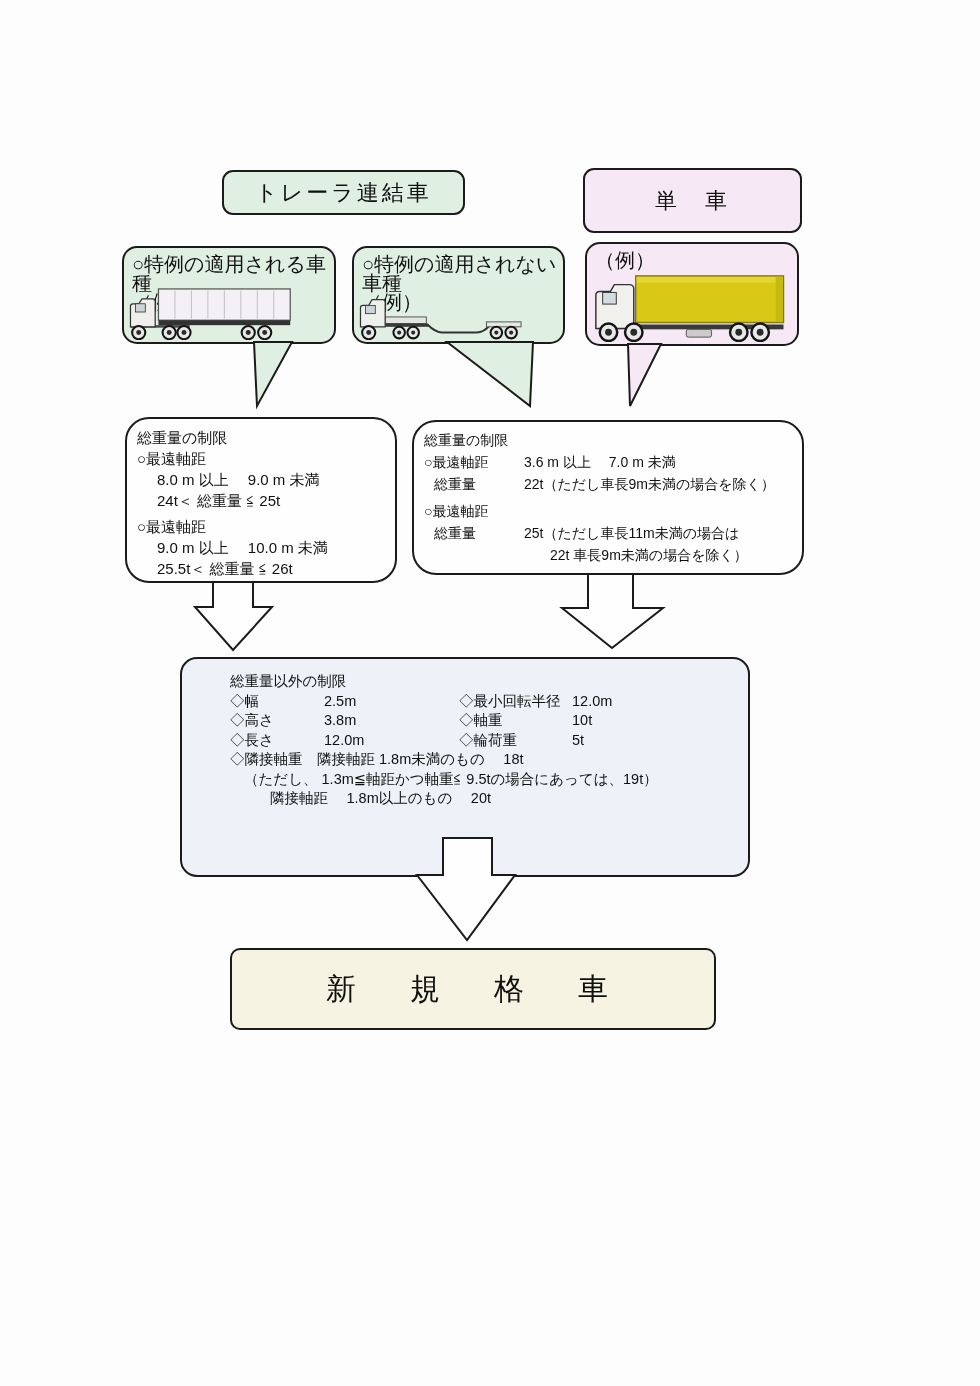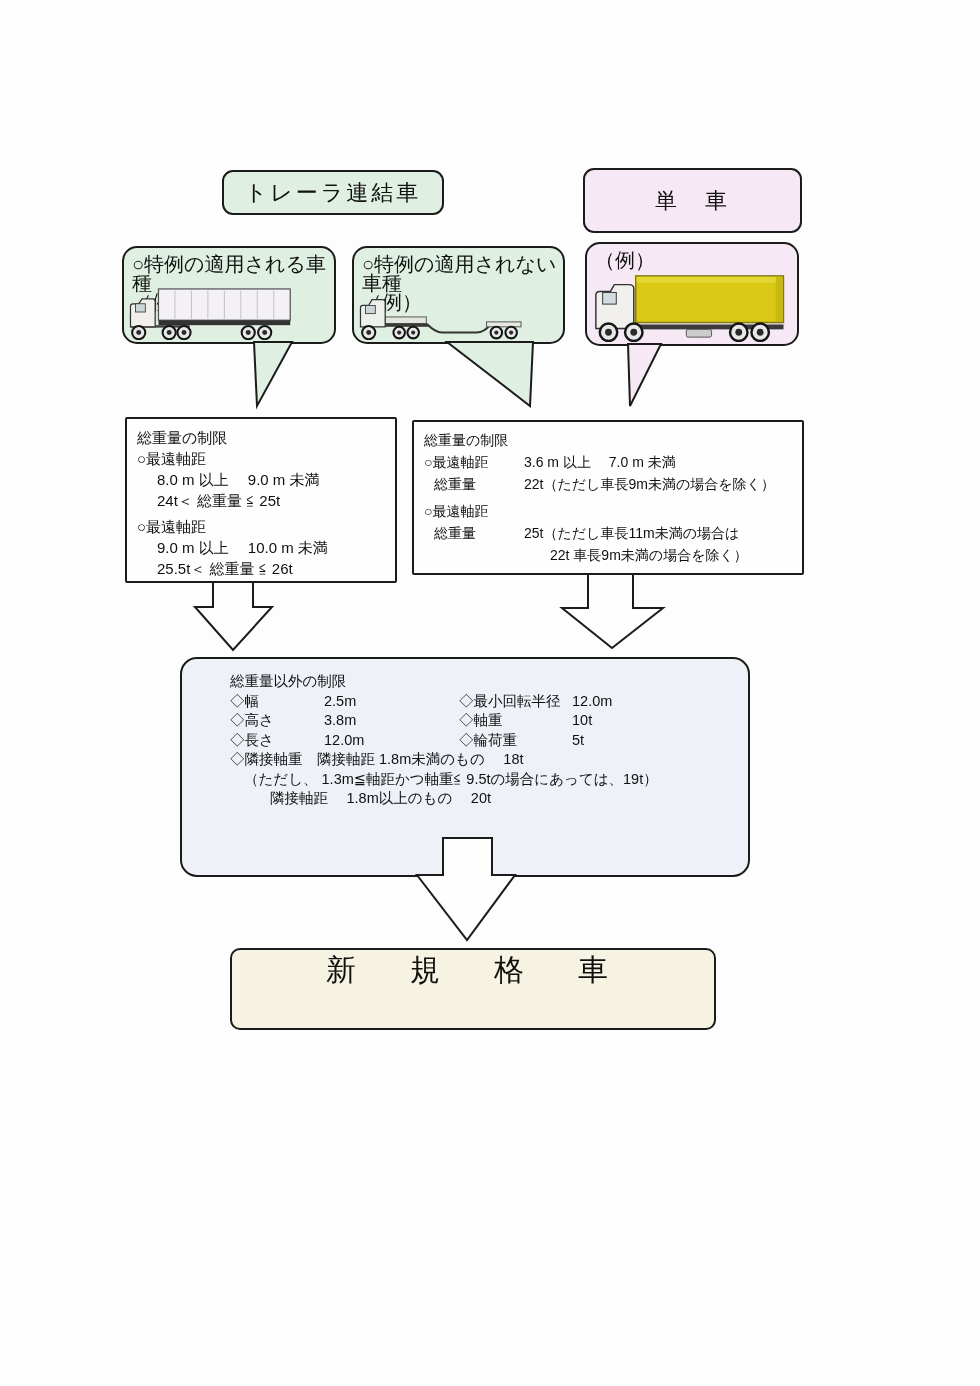--- a/index.html
+++ b/index.html
@@ -10,33 +10,33 @@
     color:#101010;
   }
   .box {
     position:absolute; box-sizing:border-box;
     border:2px solid #1b1b1b; border-radius:13px;
     background:#fff;
   }
   
   .hdr { display:flex; align-items:center; justify-content:center;
          font-size:22px; letter-spacing:3px; border-radius:11px; }
-  #hdr-trailer { left:222px; top:170px; width:222px; height:45px; background:#dff0e2; }
+  #hdr-trailer { left:222px; top:170px; width:243px; height:45px; background:#dff0e2; }
   #hdr-single  { left:583px; top:168px; width:219px; height:65px; background:#f6e9f5; }
 
   
   .vbox { border-radius:15px; font-size:20px; line-height:19px; padding:7px 6px 0 8px; }
   #vbox1 { left:122px; top:246px; width:214px; height:98px;  background:#dff0e2; }
   #vbox2 { left:352px; top:246px; width:213px; height:98px;  background:#dff0e2; }
   #vbox3 { left:585px; top:242px; width:214px; height:104px; background:#f6e9f5; }
   .truck { position:absolute; left:4px; right:4px; bottom:2px; height:56px; }
   #vbox3 .truck { height:70px; }
 
   
-  .wbox { background:#fefefe; border-radius:2px; }
+  .wbox { background:#fefefe; border-radius:24px; }
   #wbox-left  { left:125px; top:417px; width:272px; height:166px;
                 font-size:15px; line-height:21px; padding:8px 8px 0 10px; }
   #wbox-right { left:412px; top:420px; width:392px; height:155px;
                 font-size:14px; line-height:22px; padding:7px 6px 0 10px; }
   .indent1 { padding-left:20px; }
   .grp2 { margin-top:5px; }
   .wr-row { display:grid; grid-template-columns:100px 1fr; }
   .wr-sub { padding-left:10px; }
   .wr-cont { padding-left:26px; }
 
@@ -44,21 +44,21 @@
   #obox { left:180px; top:657px; width:570px; height:220px;
           background:#eef2f8; border-radius:17px;
           font-size:14.5px; line-height:19.5px; padding:13px 8px 0 48px; }
   .orow { display:grid; grid-template-columns:94px 135px 113px auto; }
   .adj2 { padding-left:14px; }
   .adj3 { padding-left:40px; }
 
   
   #fbox { left:230px; top:948px; width:486px; height:82px;
           background:#f6f3e2; border-radius:10px;
-          display:flex; justify-content:center;
+          display:flex; align-items:center; justify-content:center;
           font-size:30px; letter-spacing:12px; }
 
   
   #connectors { position:absolute; left:0; top:0; width:980px; height:1386px;
                 pointer-events:none; z-index:6; }
 </style>
 </head>
 <body>
 
 <div class="page">

